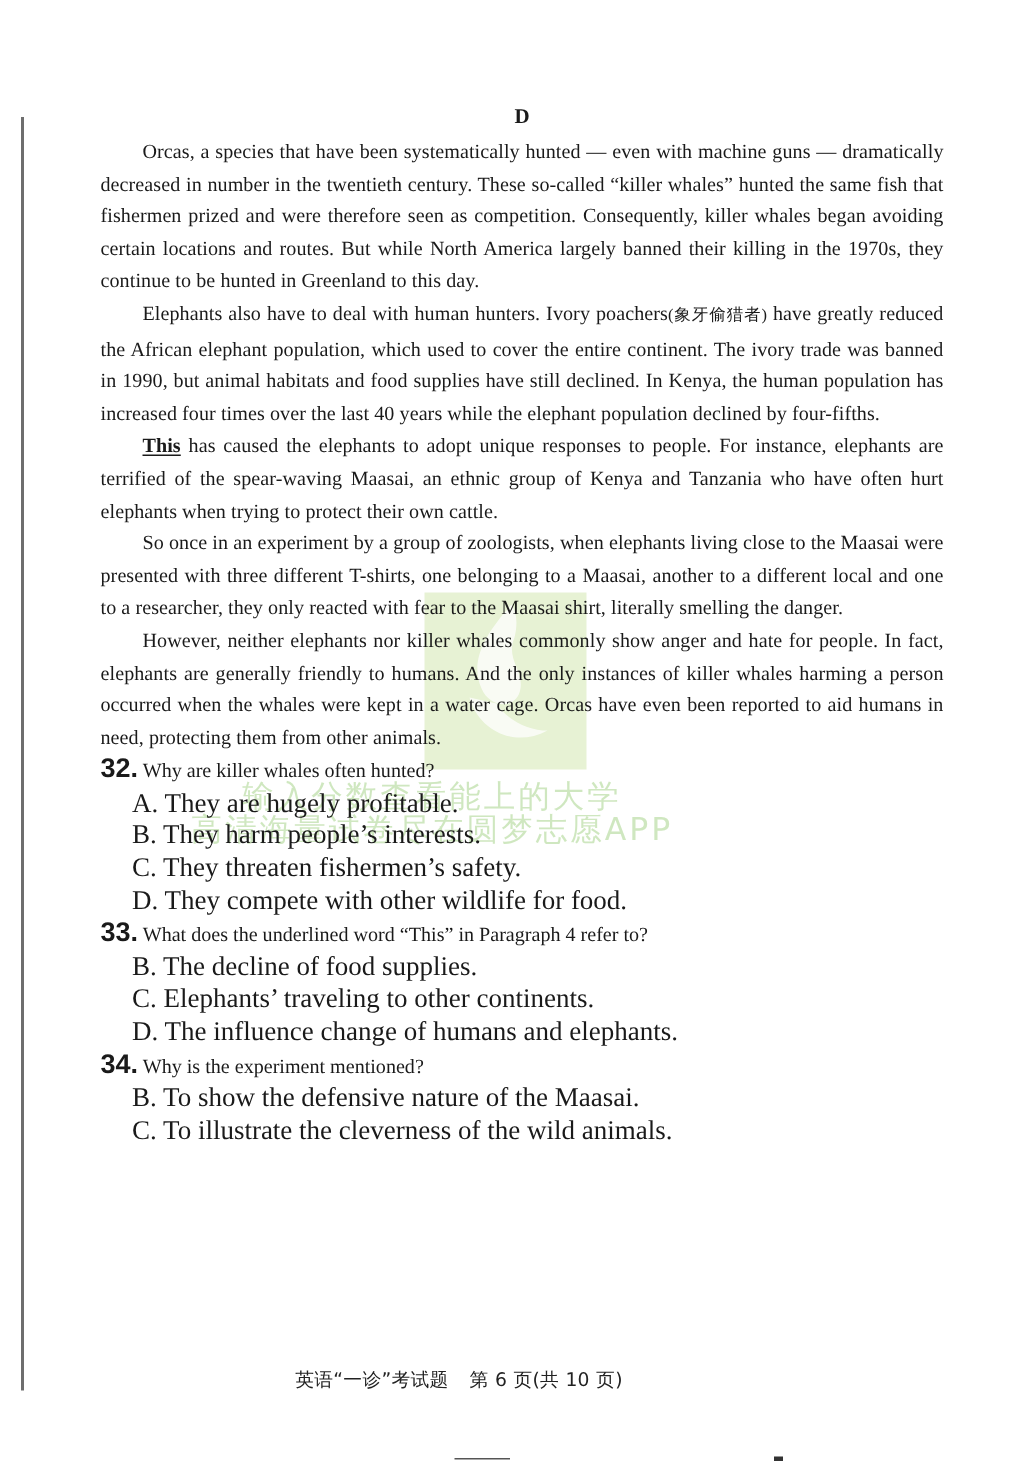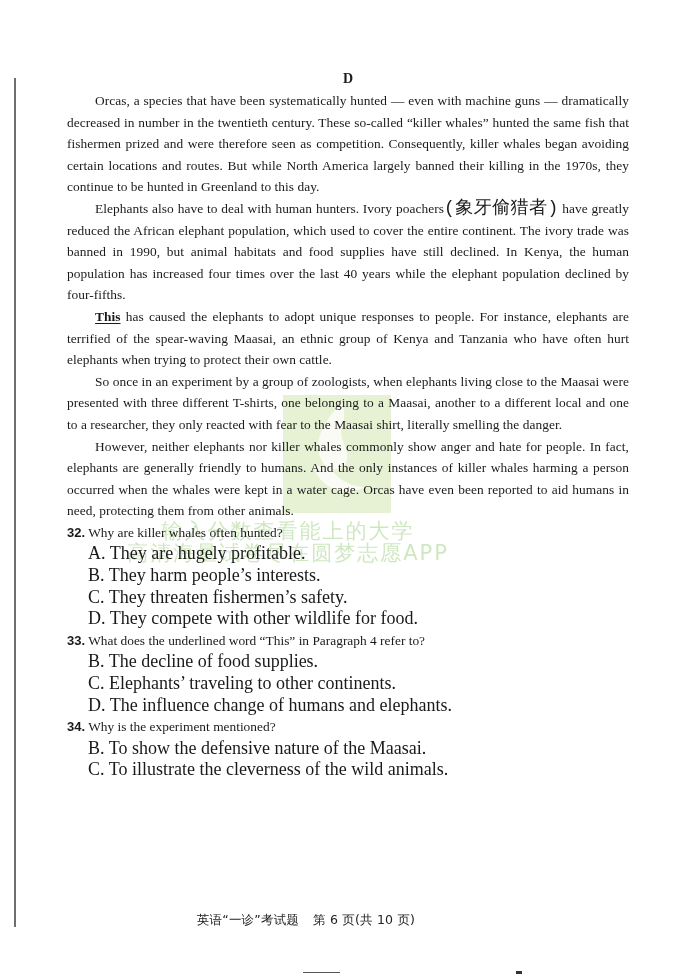--- a/index.html
+++ b/index.html
@@ -18,24 +18,24 @@
     .section-title {
       text-align: center; font-weight: bold; font-size: 14px;
       height: 22px; line-height: 22px; margin-bottom: 0;
     }
     .para {
       font-size: 13.4px; line-height: 21.6px; margin: 0;
       text-align: justify; text-align-last: left;
       text-indent: 28px; letter-spacing: 0.05px;
     }
     .para .ul { font-weight: bold; text-decoration: underline; text-underline-offset: 2px; }
-    .para .cjk { font-family: Liberation Mono, monospace; font-size: 18px; }
+    .para .cjk { font-family: Liberation Serif, serif; font-size: 11px; }
     .question { margin: 0; }
     .q-stem { font-size: 13.4px; line-height: 21.6px; }
-    .q-num { font-weight: bold; font-family: "Liberation Sans", sans-serif; font-size: 13px; }
+    .q-num { font-weight: bold; font-family: "Liberation Sans", sans-serif; font-size: 18px; }
     .q-opt { font-size: 18px; line-height: 21.6px; padding-left: 21px; }
     .footer {
       position: absolute; left: 0; width: 612px; top: 912px; text-align: center;
       font-size: 12.5px; font-family: "DejaVu Sans", sans-serif; color: #222;
       letter-spacing: 0.2px;
     }
     .footer .gap { display: inline-block; width: 14px; }
     .watermark-logo {
       position: absolute; left: 283px; top: 395px; width: 108px; height: 118px;
       background: #e3f0cd; opacity: 0.85; pointer-events: none;

